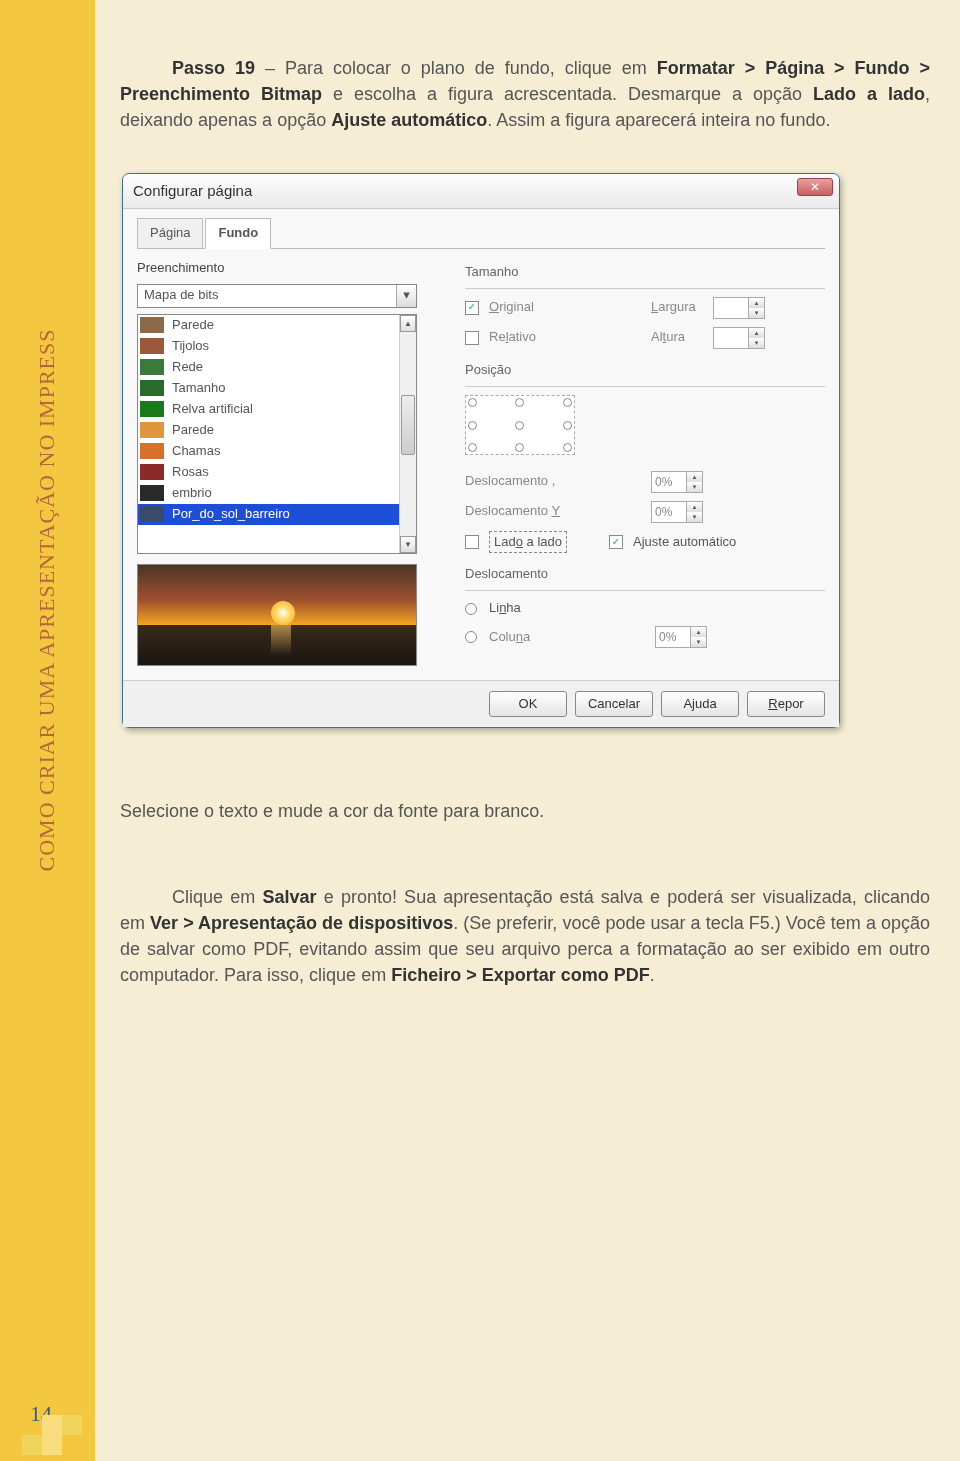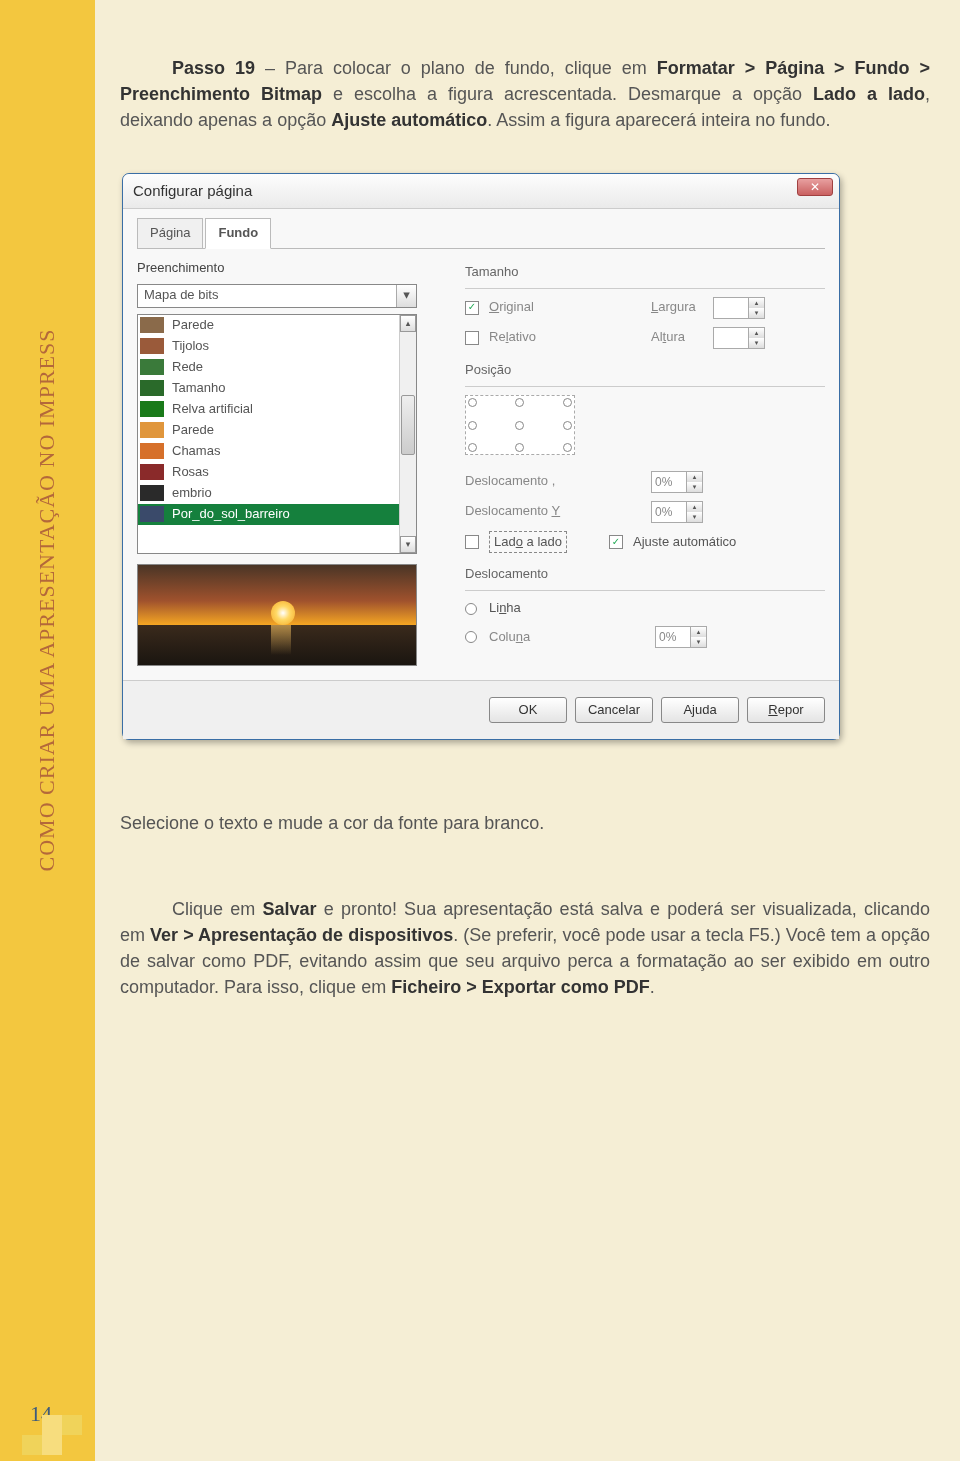--- a/index.html
+++ b/index.html
@@ -103,21 +103,21 @@
   .combo .arrow { position: absolute; right: 0; top: 0; width: 20px; height: 22px; border-left: 1px solid #aaa; background: linear-gradient(#fff,#ddd); display:flex; align-items:center; justify-content:center; }
   .listbox {
     margin-top: 6px;
     width: 280px; height: 240px;
     border: 1px solid #888;
     background: #fff;
     overflow: hidden;
     position: relative;
   }
   .lb-item { display: flex; align-items: center; height: 21px; padding-left: 2px; font-size: 13px; }
-  .lb-item.selected { background: #15803d; color: #fff; }
+  .lb-item.selected { background: #1d4ed8; color: #fff; }
   .swatch { width: 24px; height: 16px; margin-right: 8px; flex-shrink:0; }
   .scroll-track { position:absolute; right:0; top:0; width:17px; height:100%; background:#f0f0f0; border-left:1px solid #ccc; }
   .scroll-arrow { height:17px; background:linear-gradient(#fff,#ddd); border:1px solid #999; display:flex;align-items:center;justify-content:center; font-size:9px; }
   .scroll-thumb { position:absolute; left:1px; top:80px; width:14px; height:60px; background:linear-gradient(#eee,#ccc); border:1px solid #999; border-radius:2px; }
   .preview {
     margin-top: 10px;
     width: 280px; height: 102px;
     border: 1px solid #888;
     position: relative;
     overflow: hidden;
@@ -134,21 +134,21 @@
   .spinbox .spin { width:16px; display:flex; flex-direction:column; }
   .spinbox .spin div { flex:1; border-left:1px solid #aaa; background:linear-gradient(#fff,#ddd); font-size:7px; display:flex;align-items:center;justify-content:center; }
   .chk { width:14px; height:14px; border:1px solid #888; background:#fff; display:inline-flex;align-items:center;justify-content:center; font-size:10px; color:#2a5; margin-right:4px; }
   .posgrid { width:110px; height:60px; border:1px dashed #aaa; position:relative; background:#fff; }
   .posgrid .dot { position:absolute; width:9px; height:9px; border:1px solid #888; border-radius:50%; background:#fff; }
   .dashed-box { border:1px dashed #888; padding:1px 4px; }
   .radio { width:12px; height:12px; border:1px solid #888; border-radius:50%; display:inline-block; margin-right:6px; background:#fff; }
   .dlg-buttons {
     border-top: 1px solid #ccc;
     background: #f0f0f0;
-    padding: 16px 14px;
+    padding: 10px 14px;
     display:flex; justify-content:flex-end; gap:8px;
   }
   .btn {
     min-width: 78px; height: 26px;
     border:1px solid #888; border-radius:3px;
     background: linear-gradient(#fff,#e4e4e4);
     font-size:13px; color:#333;
     cursor:pointer;
   }
   .divider-line { border-top:1px solid #ccc; margin:4px 0 8px; }

